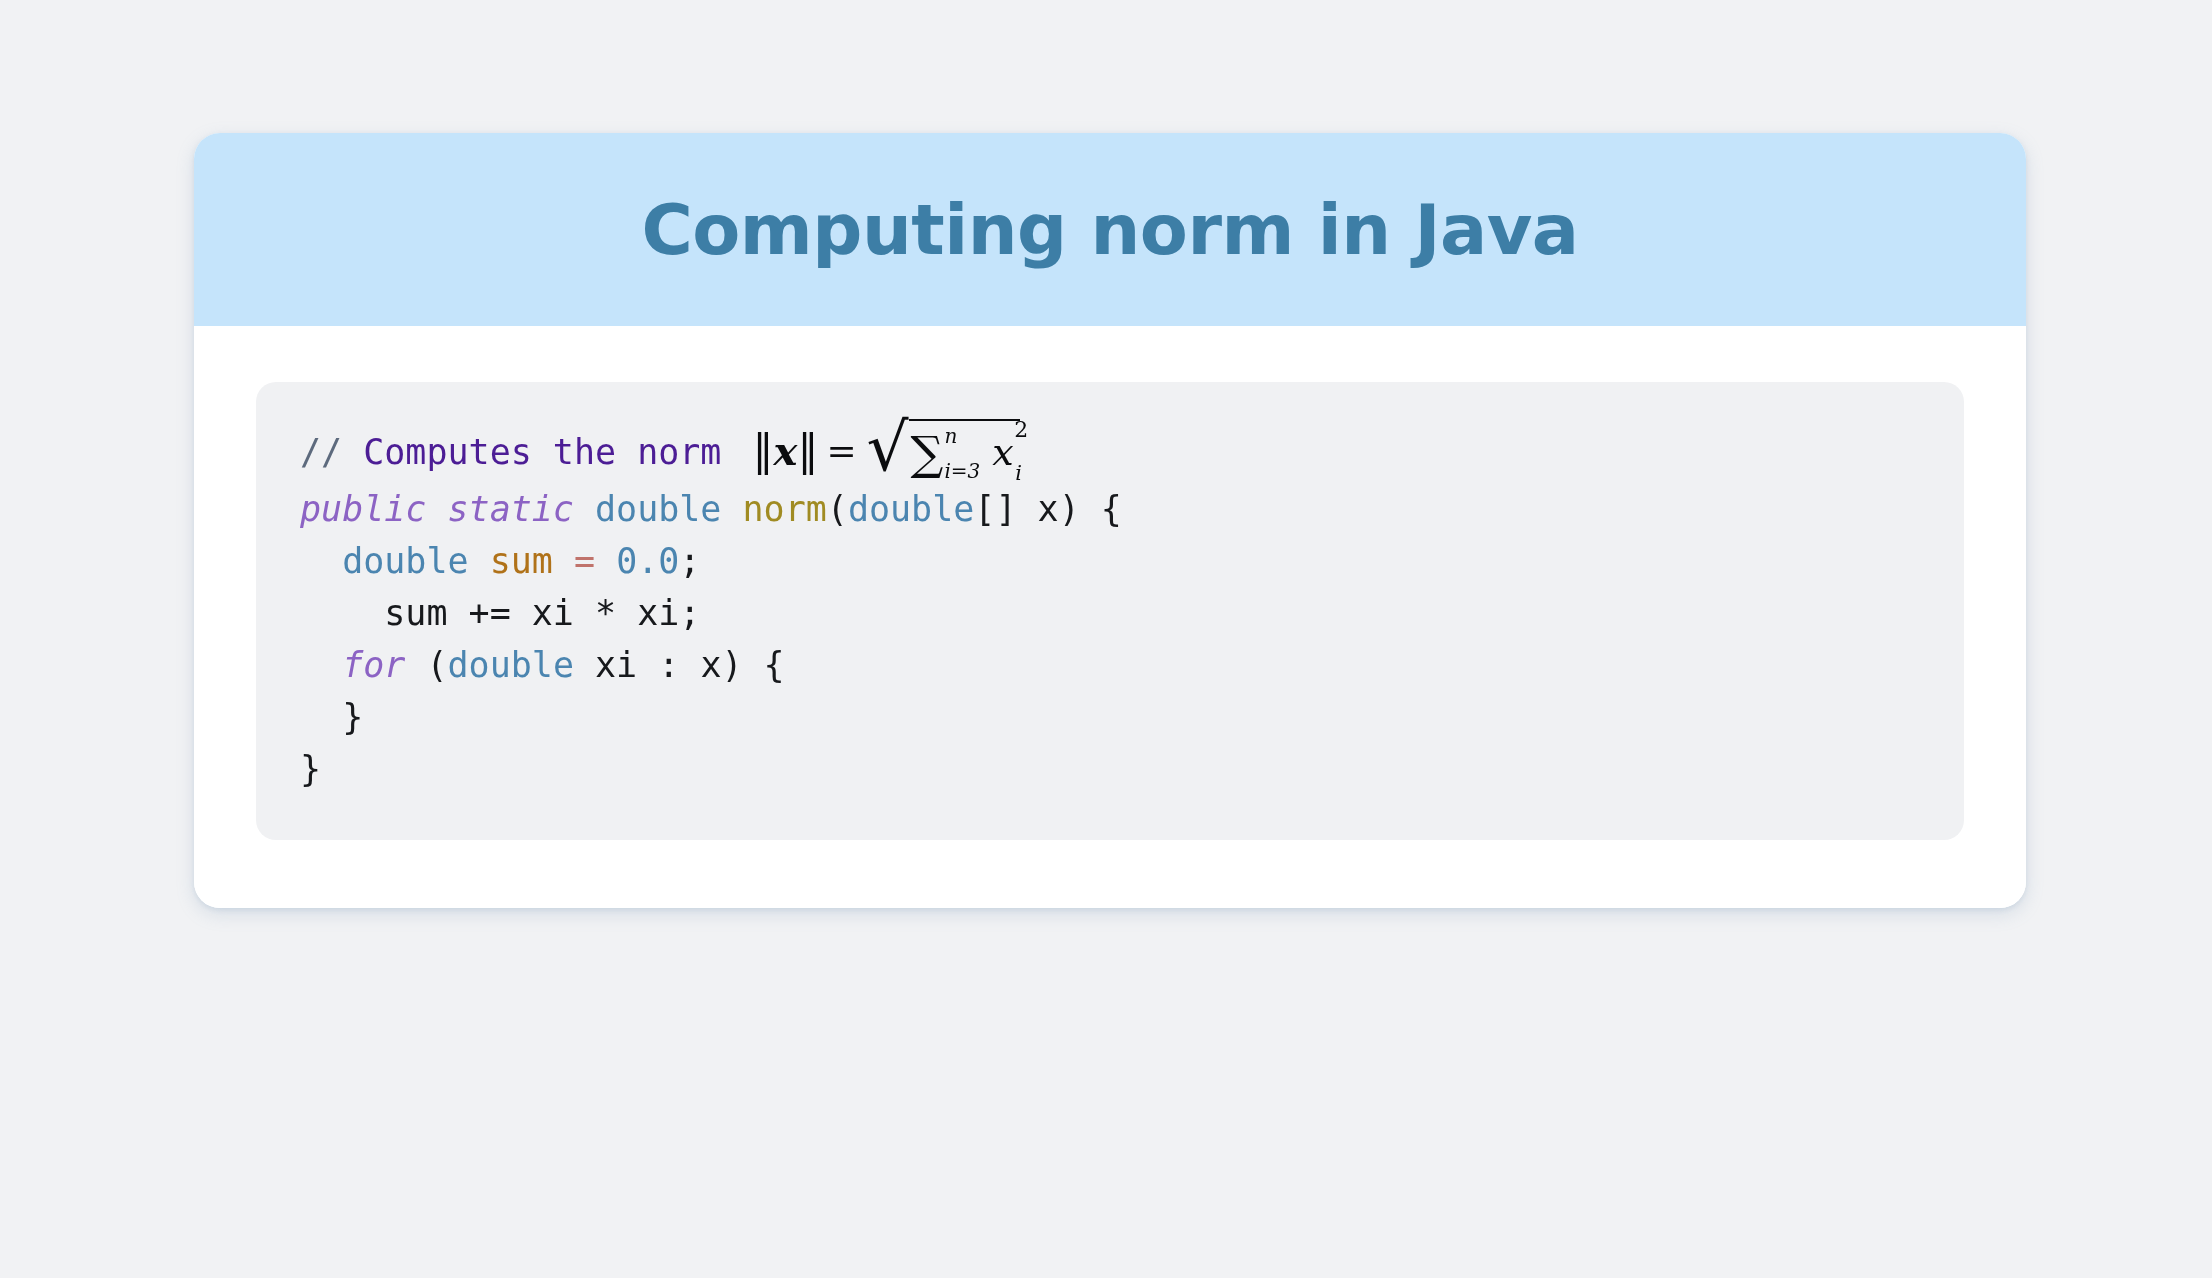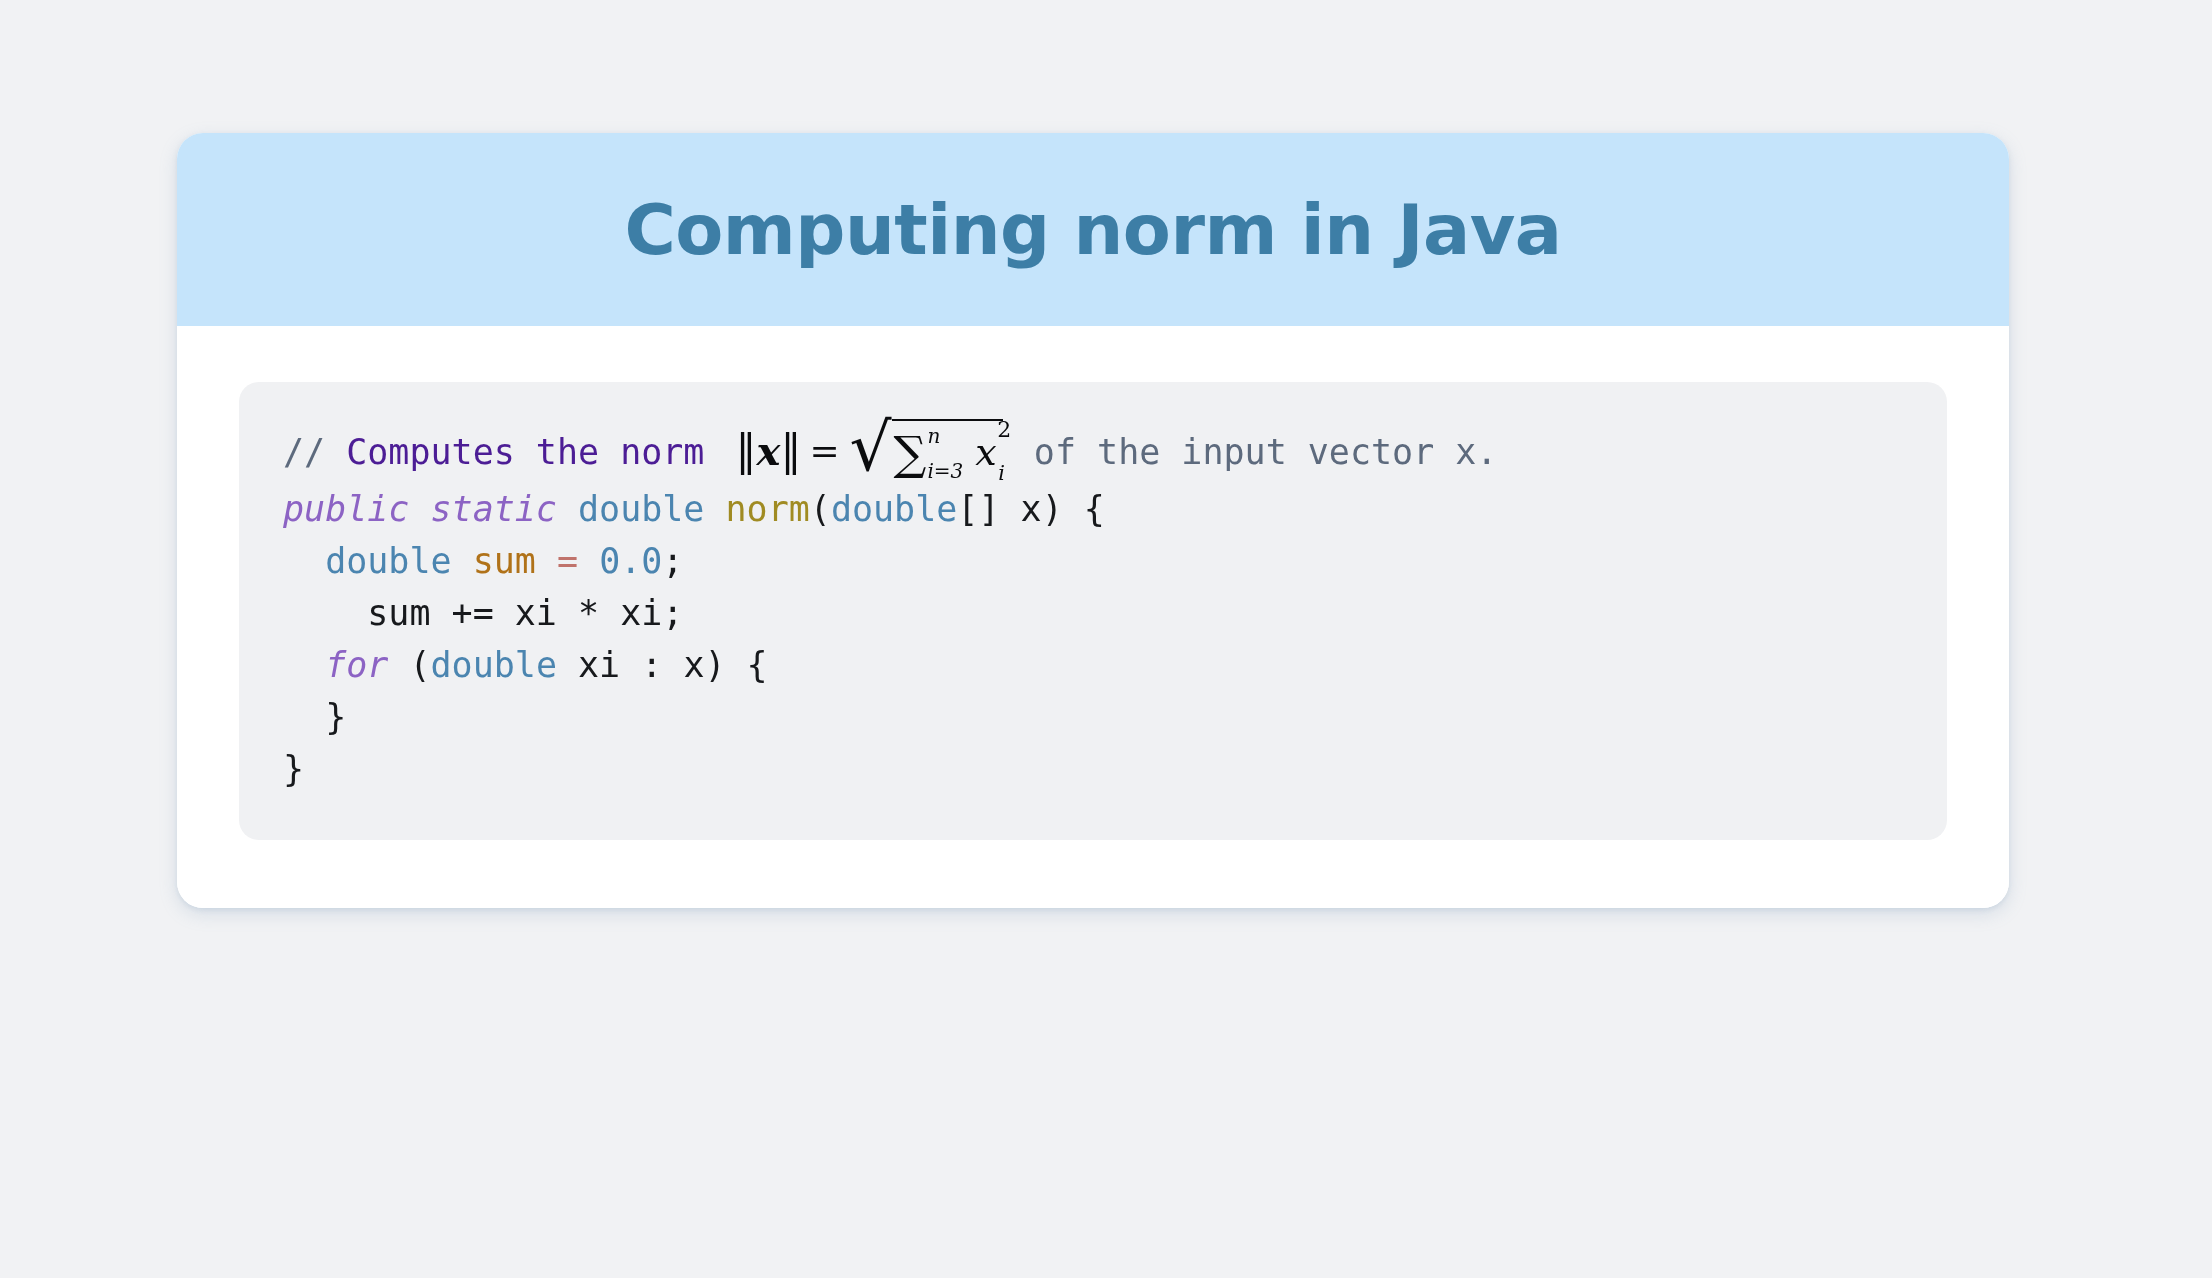--- a/index.html
+++ b/index.html
@@ -18,21 +18,21 @@
     position: relative;
     width: 2212px;
     height: 1278px;
     display: flex;
     align-items: flex-start;
     justify-content: center;
   }
 
   .slide-card {
     position: absolute;
-    left: 177px;
+    left: 194px;
     top: 133px;
     width: 1832px;
     border-radius: 26px;
     background: #ffffff;
     box-shadow: 0 6px 18px rgba(120, 150, 180, 0.22),
                 0 2px 5px rgba(120, 150, 180, 0.16);
     overflow: hidden;
   }
 
   .slide-header {
@@ -212,21 +212,20 @@
                   <span class="math-limits">
                     <span class="math-sup-limit">n</span>
                     <span class="math-sub-limit">i=3</span>
                   </span>
                 </span>
                 <span class="math-xterm"><span>x</span><span class="sup">2</span><span class="sub">i</span></span>
               </span>
             </span>
           </span>
 
-          <span class="tok-comment" style="color: rgb(93, 106, 125);"> of the input vector x.</span>
         </div>
 
         <div id="code-lines">
             <div class="code-line"><span class="tok-keyword" style="color: rgb(140, 99, 196);">public static </span><span class="tok-type" style="color: rgb(75, 133, 176);">double </span><span class="tok-function" style="color: rgb(160, 139, 34);">norm</span><span class="tok-plain" style="color: rgb(23, 25, 28);">(</span><span class="tok-type" style="color: rgb(75, 133, 176);">double</span><span class="tok-plain" style="color: rgb(23, 25, 28);">[] x) {</span></div>
             <div class="code-line"><span class="tok-plain" style="color: rgb(23, 25, 28);">  </span><span class="tok-type" style="color: rgb(75, 133, 176);">double </span><span class="tok-var" style="color: rgb(176, 114, 25);">sum </span><span class="tok-operator" style="color: rgb(192, 115, 107);">=</span><span class="tok-plain" style="color: rgb(23, 25, 28);"> </span><span class="tok-number" style="color: rgb(75, 133, 176);">0.0</span><span class="tok-plain" style="color: rgb(23, 25, 28);">;</span></div>
             <div class="code-line"><span class="tok-plain" style="color: rgb(23, 25, 28);">    sum += xi * xi;</span></div>
             <div class="code-line"><span class="tok-plain" style="color: rgb(23, 25, 28);">  </span><span class="tok-keyword" style="color: rgb(140, 99, 196);">for</span><span class="tok-plain" style="color: rgb(23, 25, 28);"> (</span><span class="tok-type" style="color: rgb(75, 133, 176);">double</span><span class="tok-plain" style="color: rgb(23, 25, 28);"> xi : x) {</span></div>
             <div class="code-line"><span class="tok-plain" style="color: rgb(23, 25, 28);">  }</span></div>
             <div class="code-line"><span class="tok-plain" style="color: rgb(23, 25, 28);">}</span></div>
           </div>

